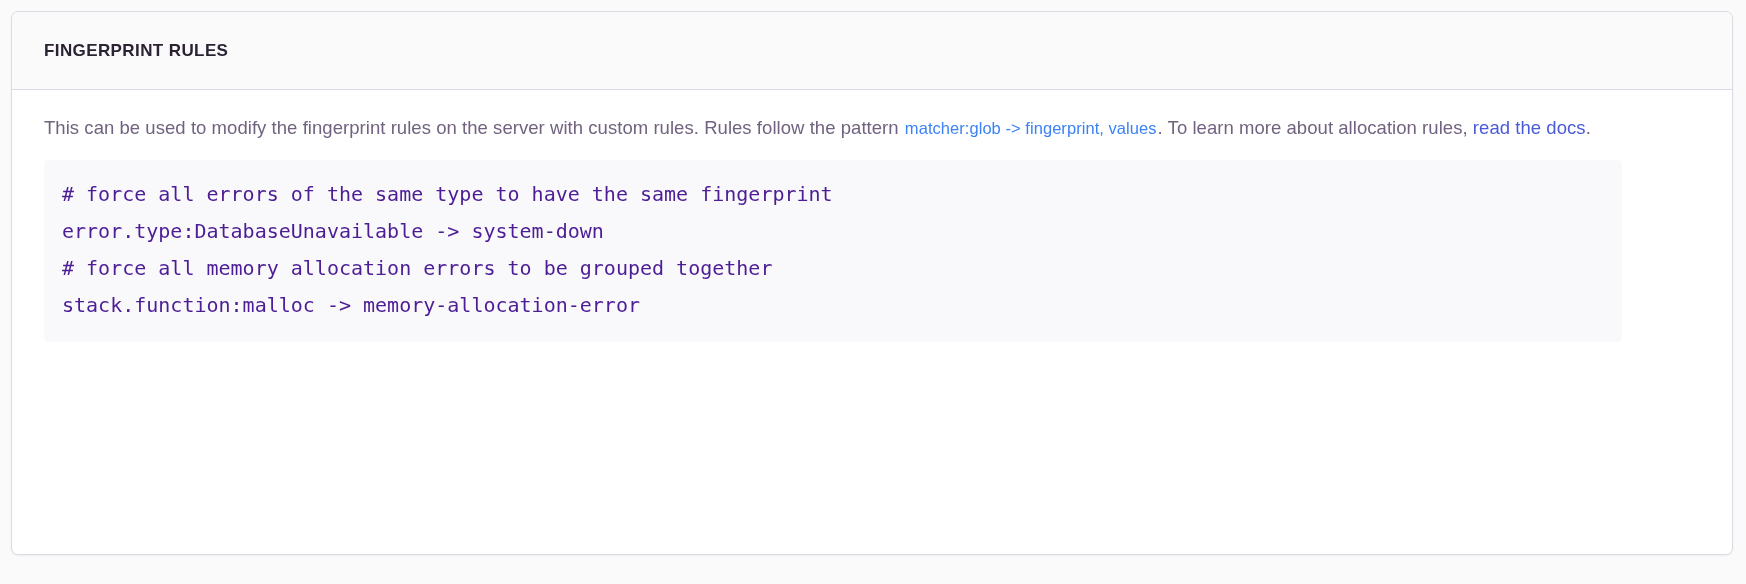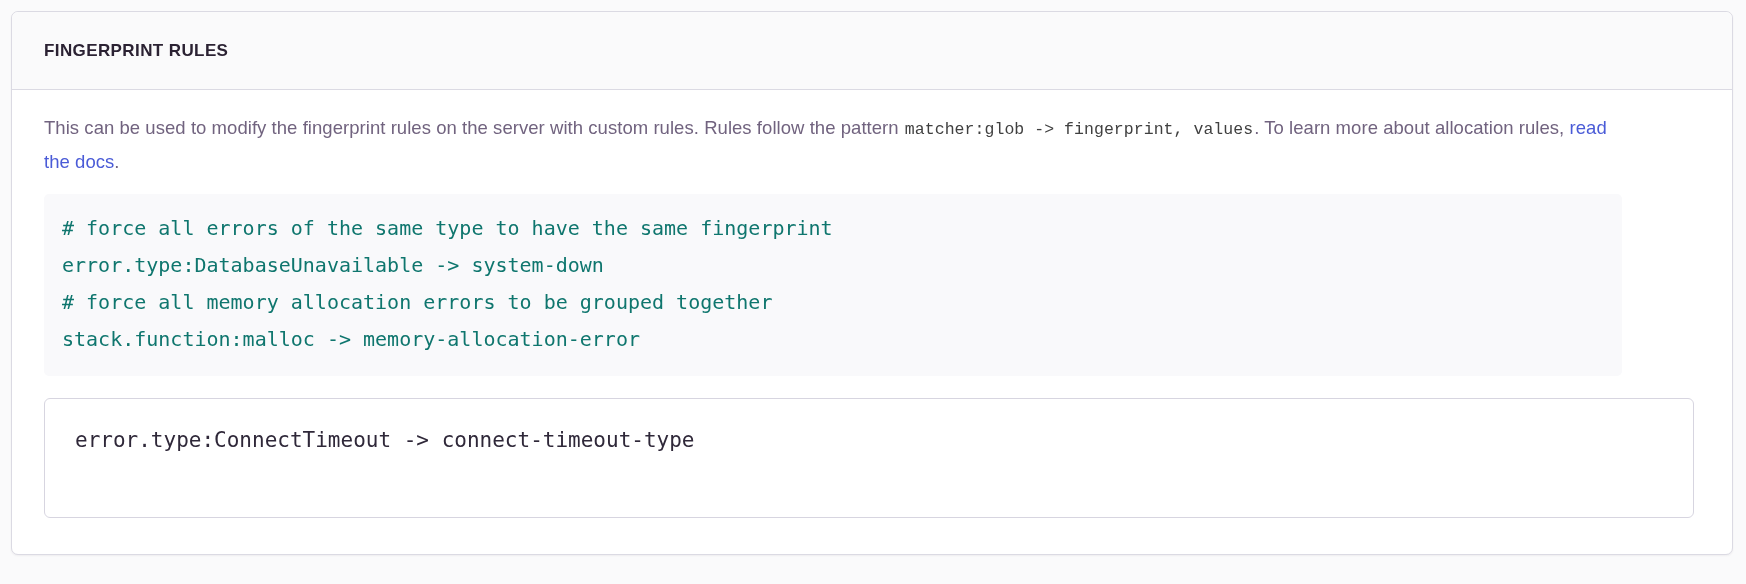--- a/index.html
+++ b/index.html
@@ -67,23 +67,23 @@
 
   .help-text {
     font-size: 18.5px;
     line-height: 32px;
     color: #71637F;
     max-width: 1570px;
     margin: 0 0 16px 0;
     letter-spacing: 0.05px;
   }
   .help-text code {
-    font-family: Liberation Mono, monospace;
+    font-family: Liberation Sans, sans-serif;
     font-size: 16.5px;
-    color: #404040;
+    color: #3b82f6;
     background: transparent;
     padding: 0 1px;
     white-space: nowrap;
   }
   .help-text a {
     color: #4A5BD7;
     text-decoration: none;
   }
 
   
@@ -94,21 +94,21 @@
     border-radius: 5px;
     padding: 16px 18px 18px 18px;
     margin: 0 0 22px 0;
     overflow: hidden;
   }
   .code-block pre {
     margin: 0;
     font-family: "DejaVu Sans Mono", "Liberation Mono", monospace;
     font-size: 20px;
     line-height: 37px;
-    color: #0f766e;
+    color: #4c1d95;
     white-space: pre;
     letter-spacing: 0px;
   }
 
   
   .rules-input {
     box-sizing: border-box;
     display: block;
     width: 1650px;
     height: 120px;
@@ -148,19 +148,18 @@
         <a href="#">read the docs</a><span>.</span>
       </p>
 
       <div class="code-block">
         <pre># force all errors of the same type to have the same fingerprint
 error.type:DatabaseUnavailable -&gt; system-down
 # force all memory allocation errors to be grouped together
 stack.function:malloc -&gt; memory-allocation-error</pre>
       </div>
 
-      <textarea class="rules-input" spellcheck="false" placeholder="matcher:glob -&gt; fingerprint, values" style="">error.type:ConnectTimeout -&gt; connect-timeout-type</textarea>
 
     </div>
 
   </section>
 
 </div>
 
 </body></html>

